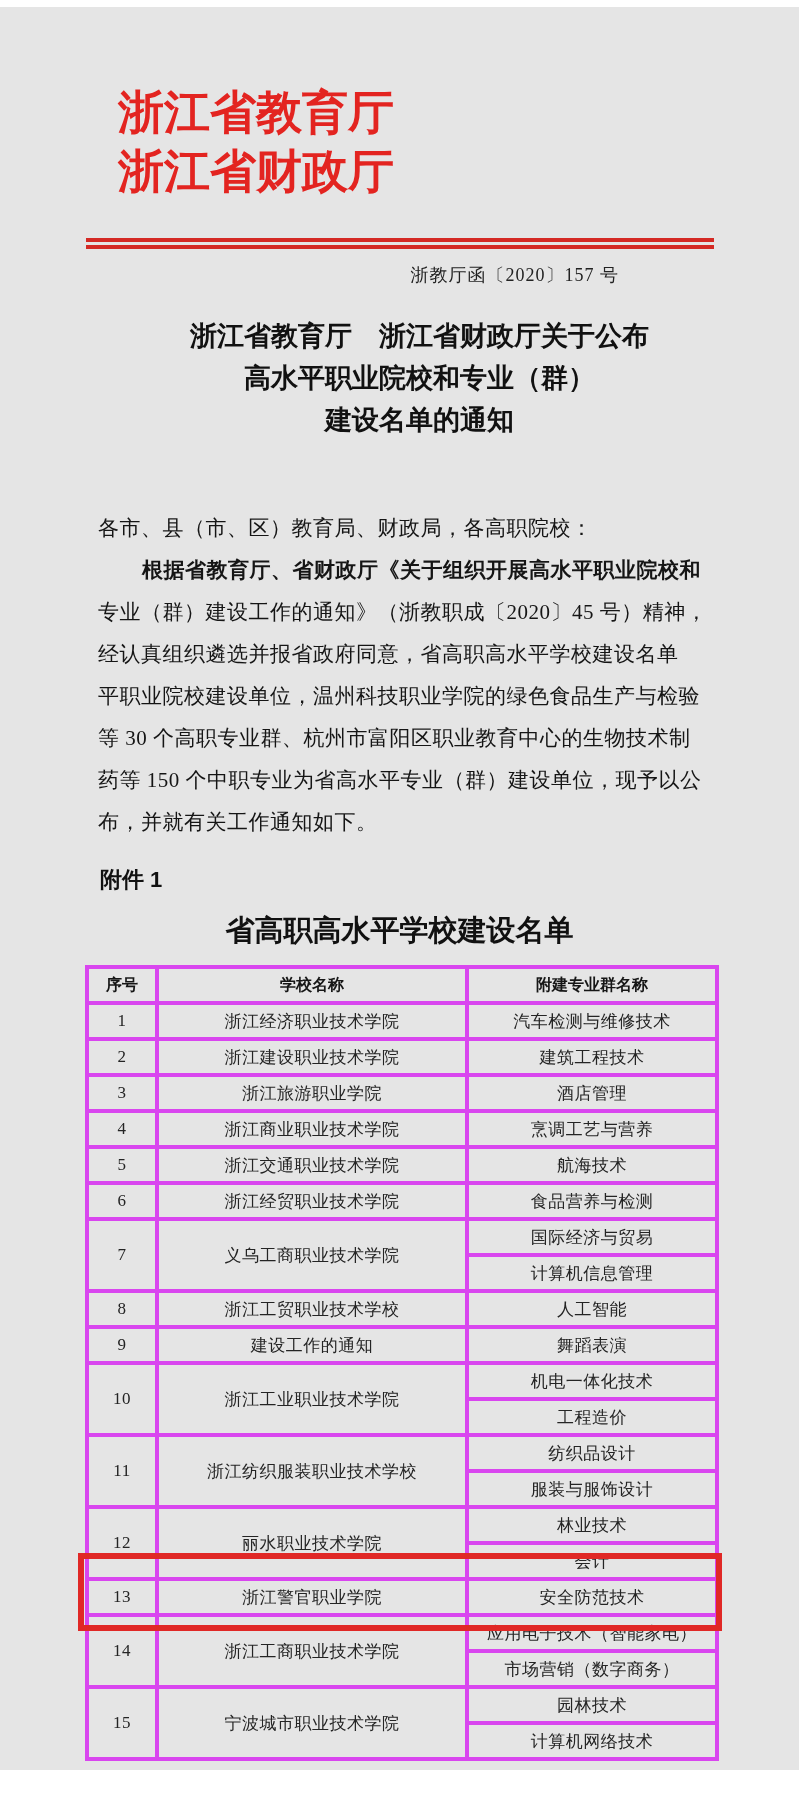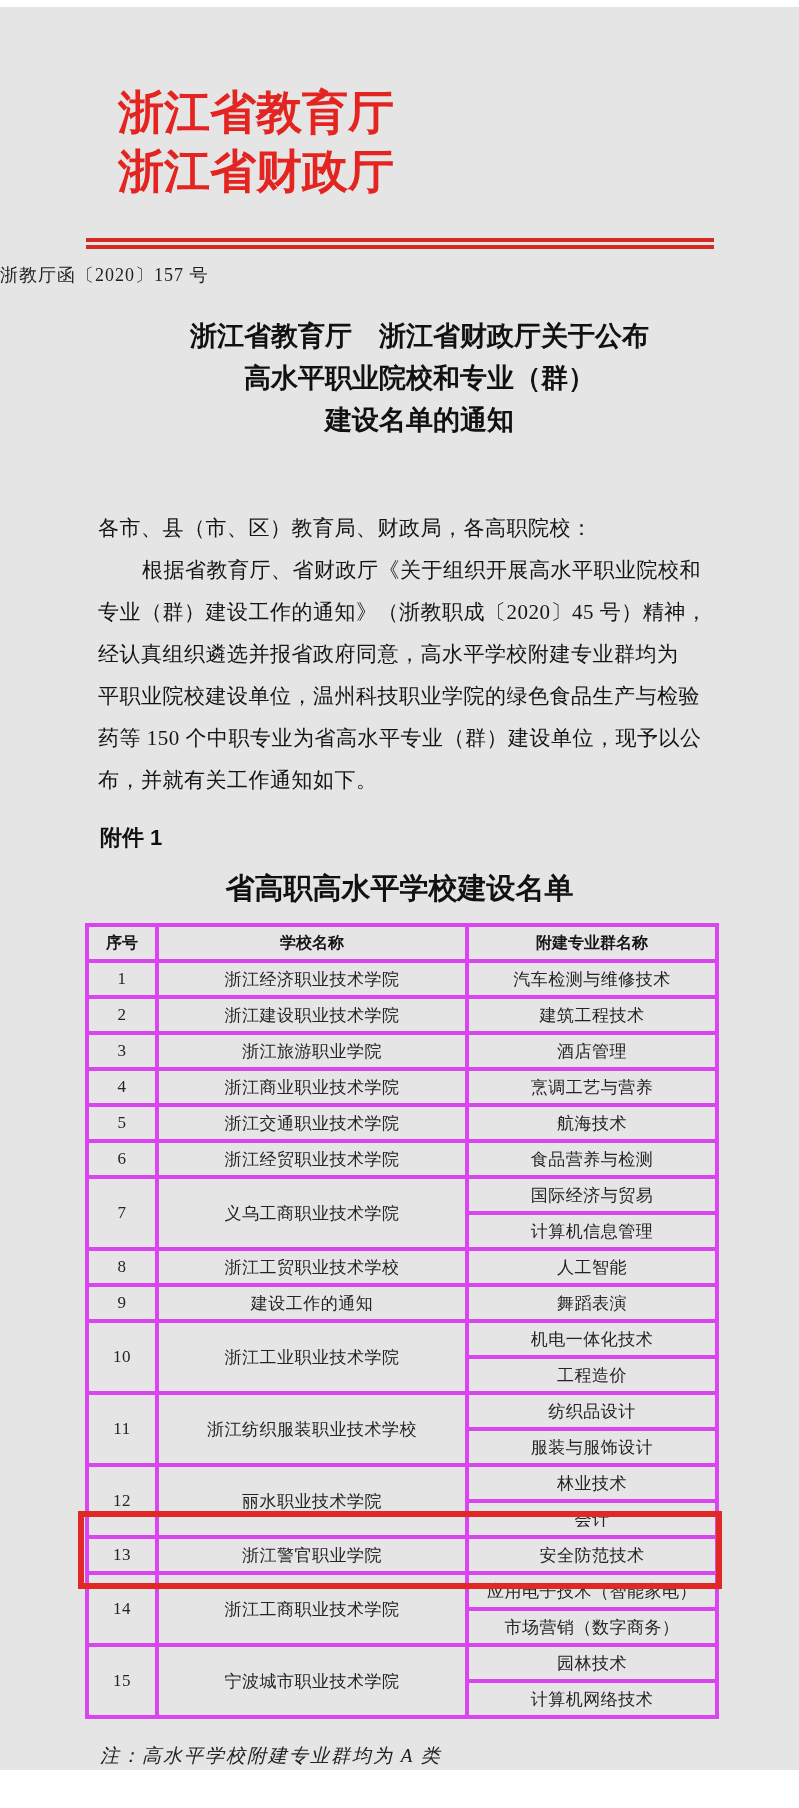--- a/index.html
+++ b/index.html
@@ -34,24 +34,25 @@
   .double-rule {
     margin: 37px 85px 0 86px;
     height: 3px;
     border-top: 4px solid #d42a24;
     border-bottom: 4px solid #d42a24;
   }
   
   .doc-number {
     margin-top: 14px;
     margin-right: 180px;
-    text-align: left;
+    text-align: right;
     font-size: 18px;
     letter-spacing: 1px;
     color: #222;
+    padding-left: 28px;
   }
   
   .doc-title {
     margin-top: 28px;
     text-align: center;
     font-family: "Liberation Sans", "DejaVu Sans", sans-serif;
     font-weight: bold;
     font-size: 27px;
     line-height: 42px;
     color: #111;
@@ -59,21 +60,21 @@
   }
   
   .body-text {
     margin: 66px 86px 0 98px;
     font-size: 21px;
     line-height: 42px;
     color: #151515;
   }
   .body-text .salutation { letter-spacing: 0.5px; }
   .body-text .para-line { letter-spacing: 0.5px; }
-  .body-text .para-line.indent { text-indent: 44px; }
+  .body-text .para-line.indent { text-indent: 44px; font-weight: bold; }
   
   .attachment-label {
     margin: 22px 0 0 100px;
     font-family: "Liberation Sans", "DejaVu Sans", sans-serif;
     font-weight: bold;
     font-size: 22px;
     color: #111;
   }
   .table-title {
     margin-top: 16px;
@@ -152,22 +153,23 @@
   <div class="doc-title">
     <div>浙江省教育厅　浙江省财政厅关于公布</div>
     <div>高水平职业院校和专业（群）</div>
     <div>建设名单的通知</div>
   </div>
 
   <div class="body-text">
     <div class="salutation">各市、县（市、区）教育局、财政局，各高职院校：</div>
     <div class="para-line indent">根据省教育厅、省财政厅《关于组织开展高水平职业院校和</div>
     <div class="para-line">专业（群）建设工作的通知》（浙教职成〔2020〕45 号）精神，</div>
-    <div class="para-line">经认真组织遴选并报省政府同意，高水平学校附建专业群均为</div>
+    <div class="para-line">经认真组织遴选并报省政府同意，省高职高水平学校建设名单</div>
     <div class="para-line">平职业院校建设单位，温州科技职业学院的绿色食品生产与检验</div>
+    <div class="para-line">等 30 个高职专业群、杭州市富阳区职业教育中心的生物技术制</div>
     <div class="para-line">药等 150 个中职专业为省高水平专业（群）建设单位，现予以公</div>
     <div class="para-line">布，并就有关工作通知如下。</div>
   </div>
 
   <div class="attachment-label">附件 1</div>
   <div class="table-title">省高职高水平学校建设名单</div>
 
   <div class="table-wrap">
     <table class="roster">
       <colgroup>

